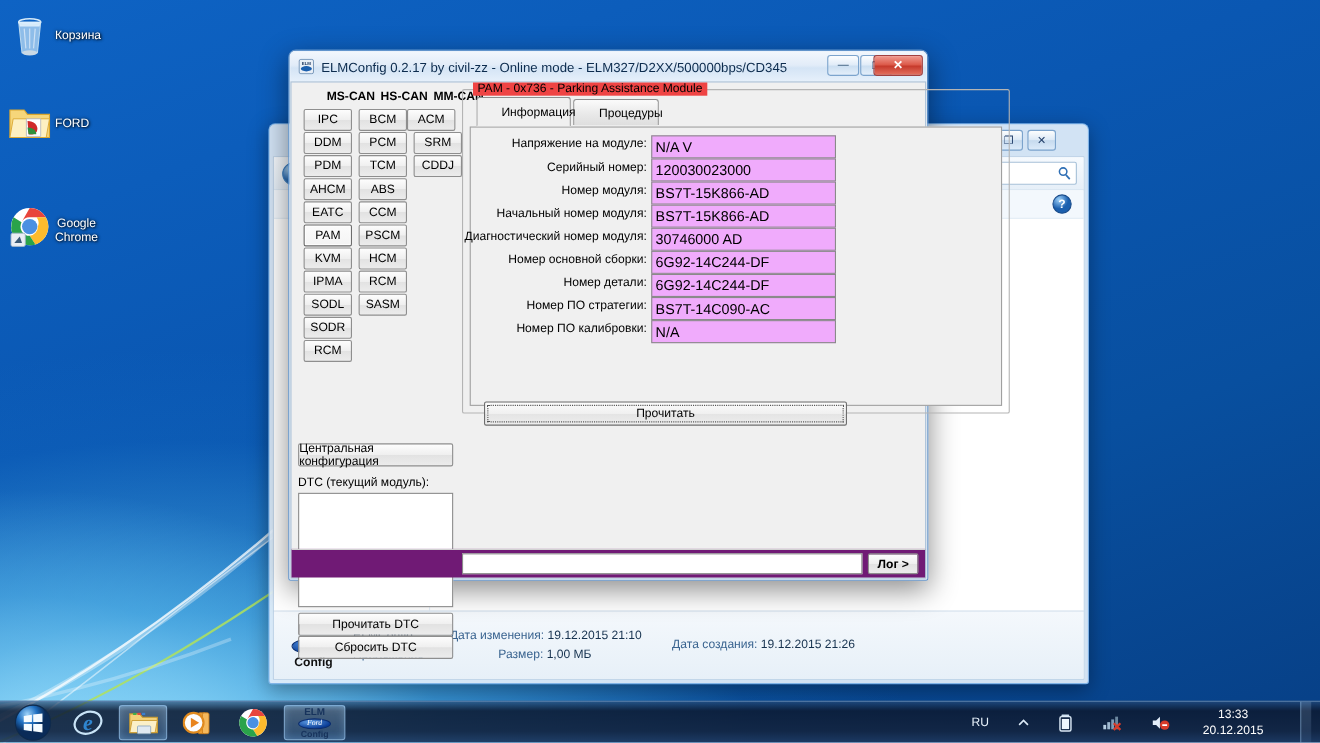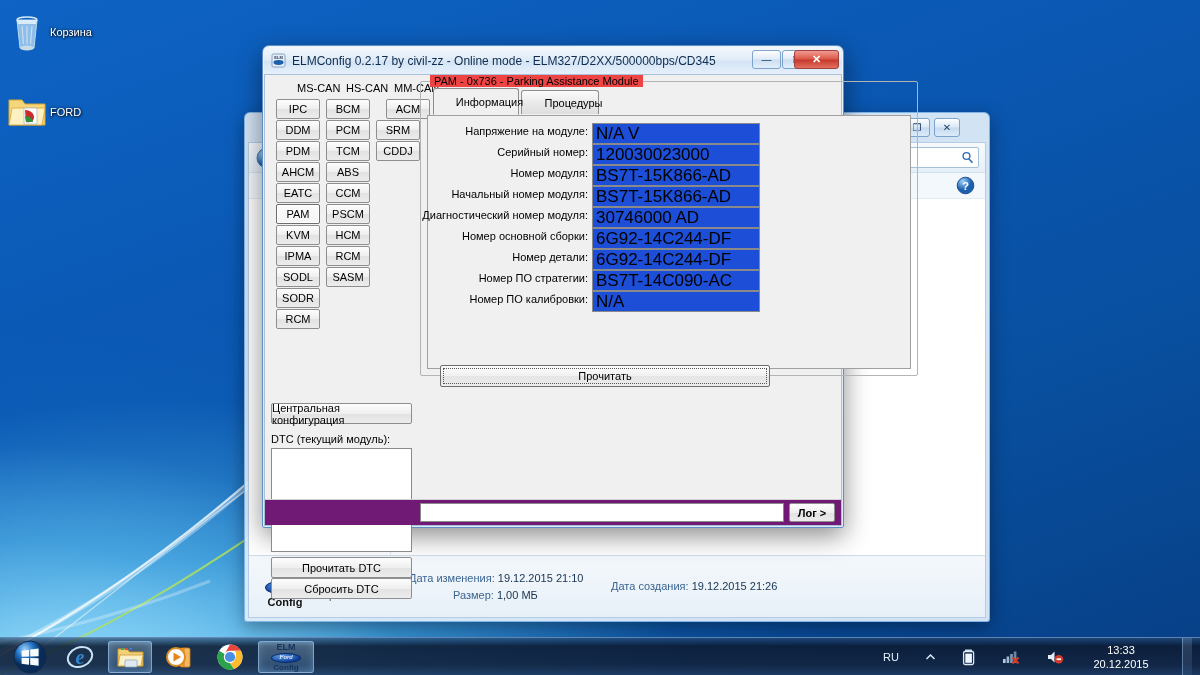--- a/index.html
+++ b/index.html
@@ -117,21 +117,21 @@
     width: 45px; border-color: #a04040;
     background: linear-gradient(#f09b90, #dc5a4a 46%, #c63a2c 54%, #e3705f);
   }
   #elm-client {
     position: absolute; left: 1px; right: 1px; top: 28px; bottom: 1px;
     background: #f0f0f0; border: 1px solid #a9c0d8;
   }
 
   
   .col-head {
-    position: absolute; font-size: 11px; font-weight: normal; color: #000; padding-left: 21px;
+    position: absolute; font-size: 11px; font-weight: bold; color: #000; padding-left: 21px;
   }
   .modbtn {
     position: absolute; width: 44px; height: 20px;
     font-size: 11px; color: #000;
     background: linear-gradient(#fdfdfd, #efefef 50%, #e2e2e2 51%, #ececec);
     border: 1px solid #8e8e8e; border-radius: 2px;
     display: flex; align-items: center; justify-content: center;
     cursor: default;
   }
   .modbtn.sel {
@@ -178,22 +178,22 @@
     background: #f0f0f0; border: 1px solid #a0a0a0;
   }
 
   .frow { position: absolute; height: 21px; }
   .flabel {
     position: absolute; right: 100%; margin-right: 4px; top: 2px;
     font-size: 11px; color: #000; white-space: nowrap;
   }
   .finput {
     position: absolute; left: 0; top: 0; width: 168px; height: 21px;
-    background: #1d4ed8; border: 1px solid #8a8a8a;
-    font-size: 17px; color: #000;
+    background: #f0abfc; border: 1px solid #8a8a8a;
+    font-size: 13px; color: #000;
     display: flex; align-items: center; padding-left: 3px;
     overflow: hidden; white-space: nowrap;
   }
 
   #readbtn {
     position: absolute; left: 12px; top: 249px; width: 330px; height: 22px;
     border: 1px solid #6d6d6d; border-radius: 2px;
     background: linear-gradient(#fcfcfc, #f0f0f0 50%, #e4e4e4 51%, #ededed);
     display: flex; align-items: center; justify-content: center;
   }
@@ -294,20 +294,34 @@
         <path d="M5,12 L18,12 L21,16 L41,16 L41,37 L5,37 Z" fill="#f6d67a" stroke="#d9a62f" stroke-width="1"></path>
         <path d="M8,20 L41,20 L38,37 L5,37 Z" fill="#fdf0c2" stroke="#d9a62f" stroke-width="0.8"></path>
         <path d="M20,20 L33,20 L33,36 L20,36 Z" fill="#fff" stroke="#b9b9b9" stroke-width="0.8"></path>
         <path d="M21,22 C27,22 30,26 30,29 C30,33 26,35 22,34 Z" fill="#cf2a2a"></path>
         <path d="M21,28 C26,28 29,31 29,34 L22,34 Z" fill="#2f8f3c"></path>
       </svg>
     </div>
     <div class="cap">FORD</div>
   </div>
 
+  <div class="desk-icon" style="left:4px; top:185px;">
+    <div class="glyph">
+      <svg width="46" height="46" viewBox="0 0 46 46">
+        <circle cx="23" cy="21" r="17" fill="#fff"></circle>
+        <path d="M23,4 A17,17 0 0,1 37.7,12.6 L23,12.6 A8.4,8.4 0 0,0 15.6,17 Z" fill="#e8453c"></path>
+        <path d="M37.7,12.6 A17,17 0 0,1 28.2,37.2 L23,29.4 A8.4,8.4 0 0,0 30.4,21 A8.4,8.4 0 0,0 29.3,12.6 Z" fill="#fdbb2d"></path>
+        <path d="M28.2,37.2 A17,17 0 0,1 8.3,12.6 L15.6,17 A8.4,8.4 0 0,0 23,29.4 Z" fill="#2aa34a"></path>
+        <circle cx="23" cy="21" r="7" fill="#4a90e2"></circle>
+        <rect x="6" y="27" width="13" height="12" rx="1.5" fill="#e9eef4" stroke="#9fb4c8" stroke-width="0.8"></rect>
+        <path d="M9,36 L14,30 L16,36 Z" fill="#3a5a78"></path>
+      </svg>
+    </div>
+    <div class="cap">Google<br>Chrome</div>
+  </div>
 
   <div id="explorer">
     <div id="exp-titlebar">
       <div class="exp-wbtn" style="right:56px;">❐</div>
       <div class="exp-wbtn" style="right:26px;">✕</div>
     </div>
     <div id="exp-body">
       <div id="exp-toolbar">
         <div style="position:absolute;left:6px;top:3px;width:24px;height:24px;">
           <svg width="24" height="24" viewBox="0 0 24 24">
@@ -414,21 +428,21 @@
       <div class="modbtn" style="left:61px; top:45px;">PCM</div>
       <div class="modbtn" style="left:61px; top:66px;">TCM</div>
       <div class="modbtn" style="left:61px; top:87px;">ABS</div>
       <div class="modbtn" style="left:61px; top:108px;">CCM</div>
       <div class="modbtn" style="left:61px; top:129px;">PSCM</div>
       <div class="modbtn" style="left:61px; top:150px;">HCM</div>
       <div class="modbtn" style="left:61px; top:171px;">RCM</div>
       <div class="modbtn" style="left:61px; top:192px;">SASM</div>
 
       <div class="col-head" style="left:108px; top:7px;">MM-CAN</div>
-      <div class="modbtn" style="left:105px; top:24px;margin-left:16px;">ACM</div>
+      <div class="modbtn" style="left:105px; top:24px;">ACM</div>
       <div class="modbtn" style="left:111px; top:45px;">SRM</div>
       <div class="modbtn" style="left:111px; top:66px;">CDDJ</div>
 
       <div class="wbtn" style="position:absolute;left:6px;top:328px;width:141px;height:21px;">Центральная конфигурация</div>
       <div id="dtc-label">DTC (текущий модуль):</div>
       <div id="dtc-box"></div>
       <div class="wbtn" style="position:absolute;left:6px;top:482px;width:141px;height:21px;">Прочитать DTC</div>
       <div class="wbtn" style="position:absolute;left:6px;top:503px;width:141px;height:21px;">Сбросить DTC</div>
 
       <div id="groupbox">

